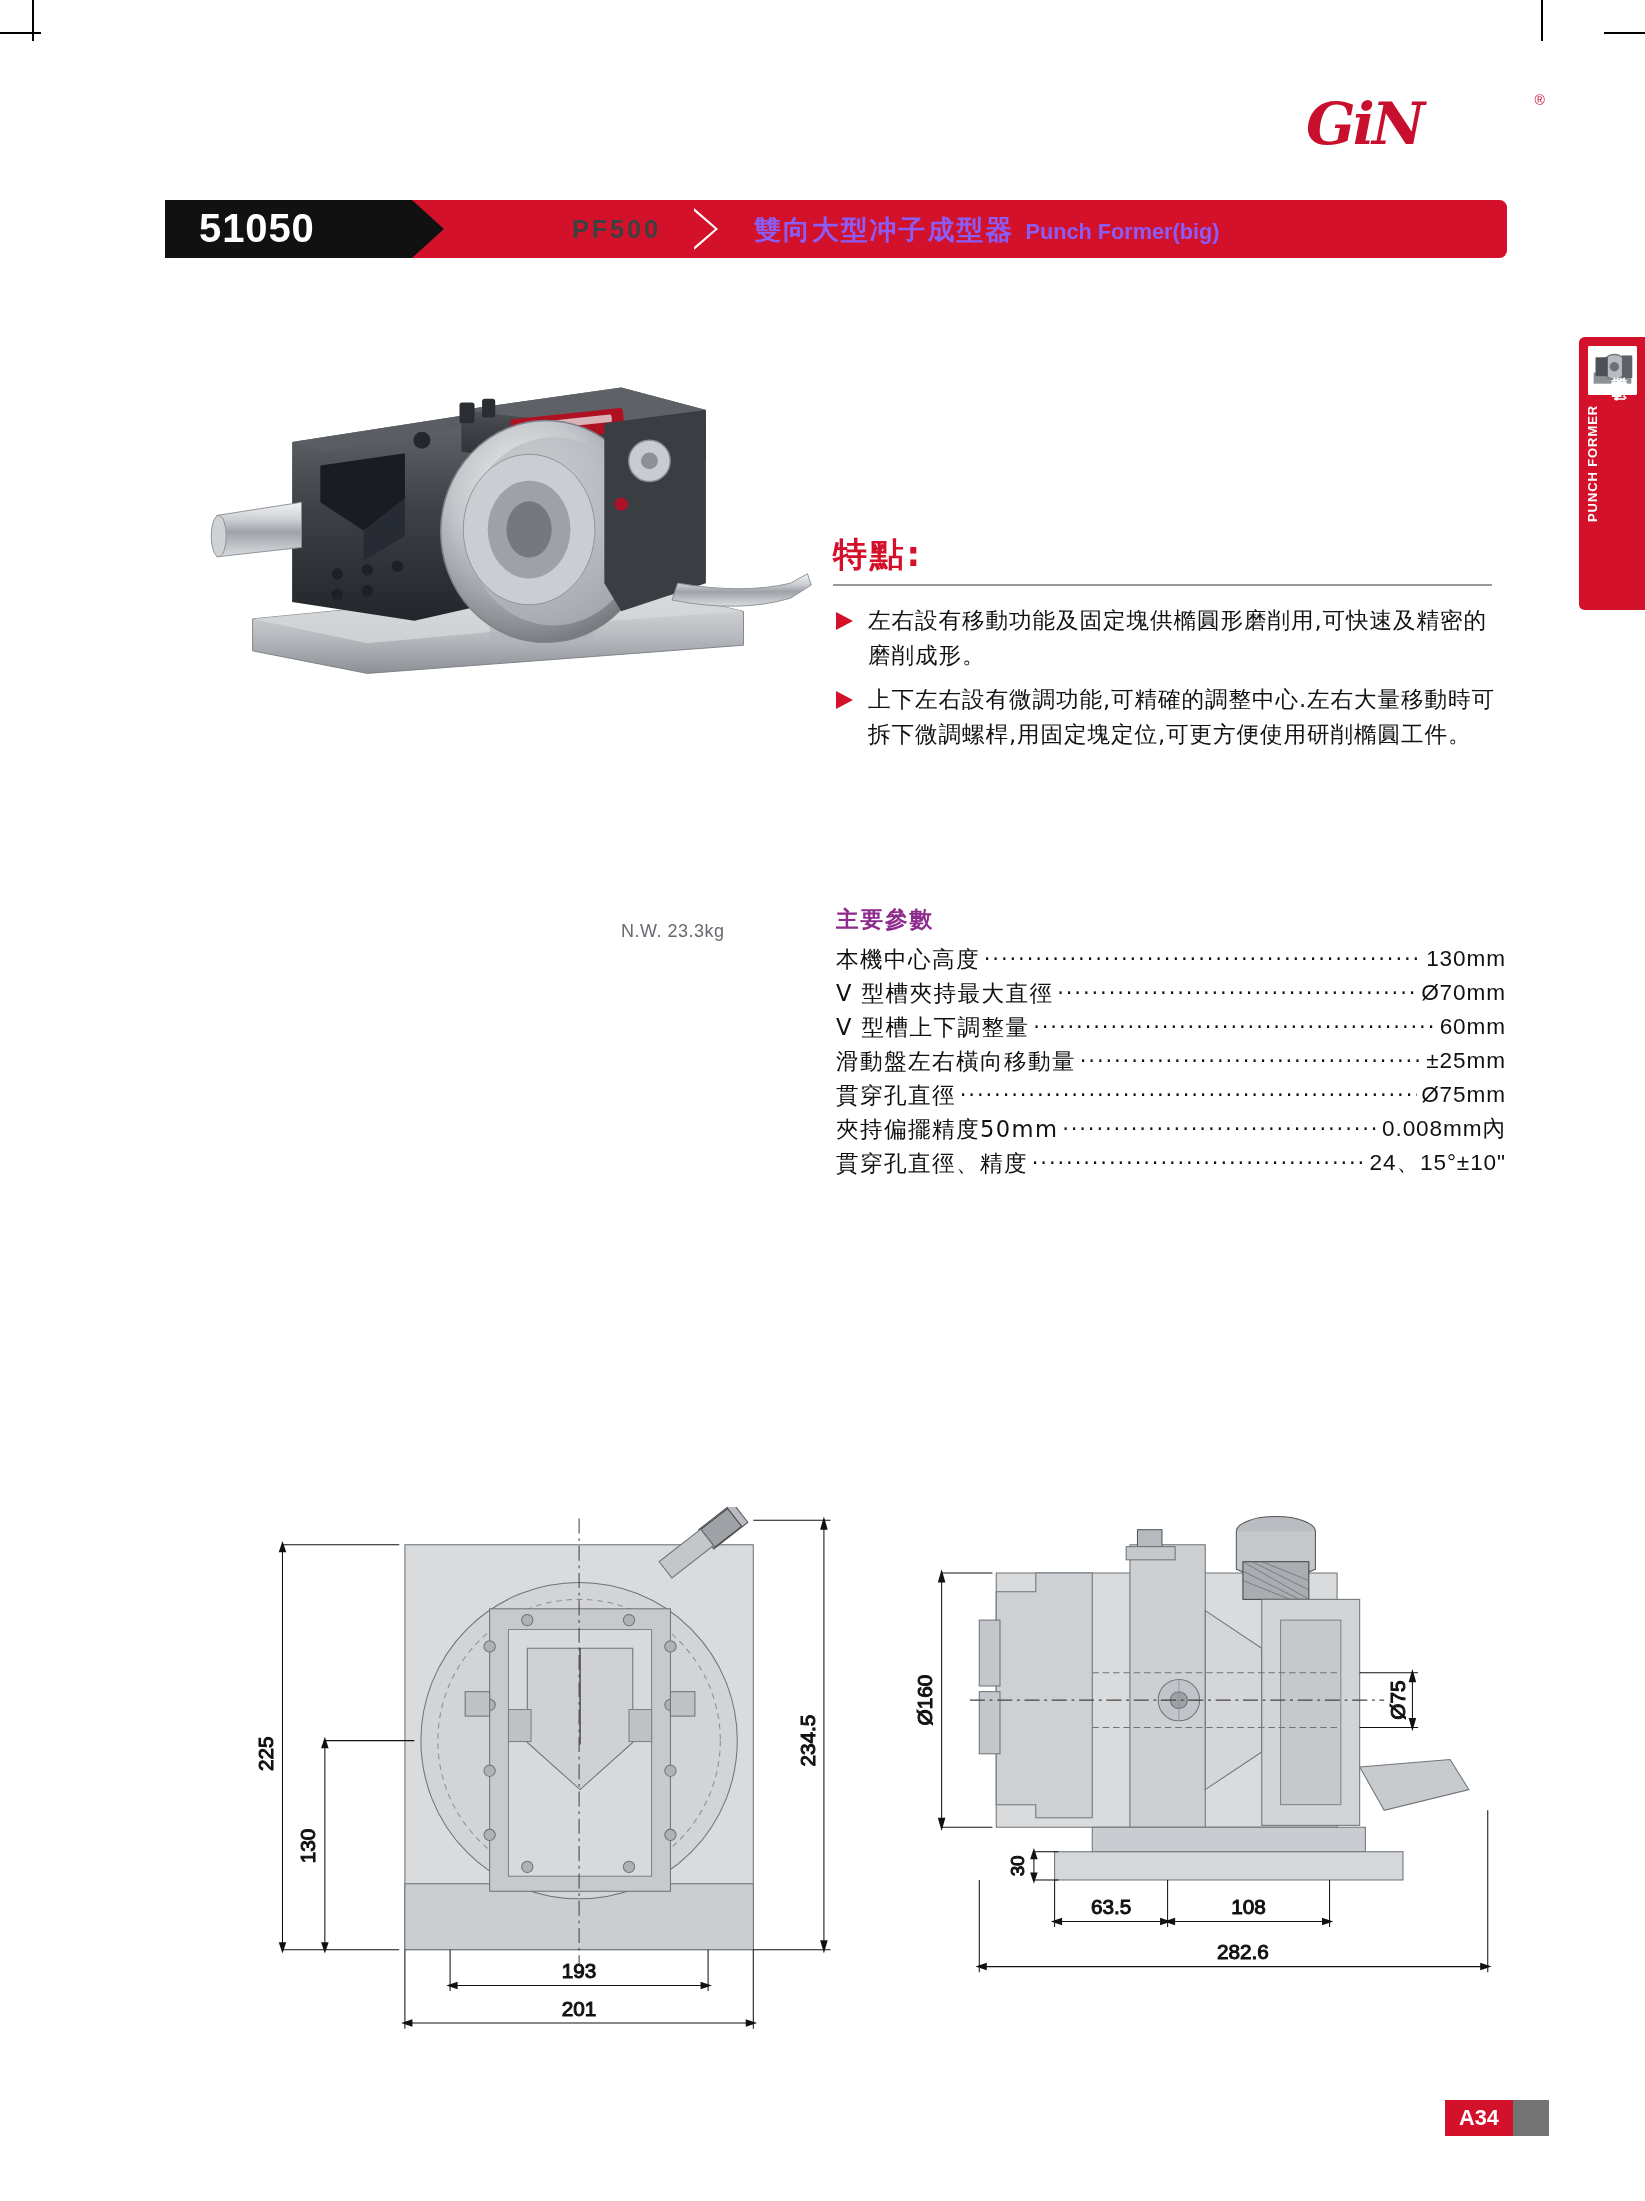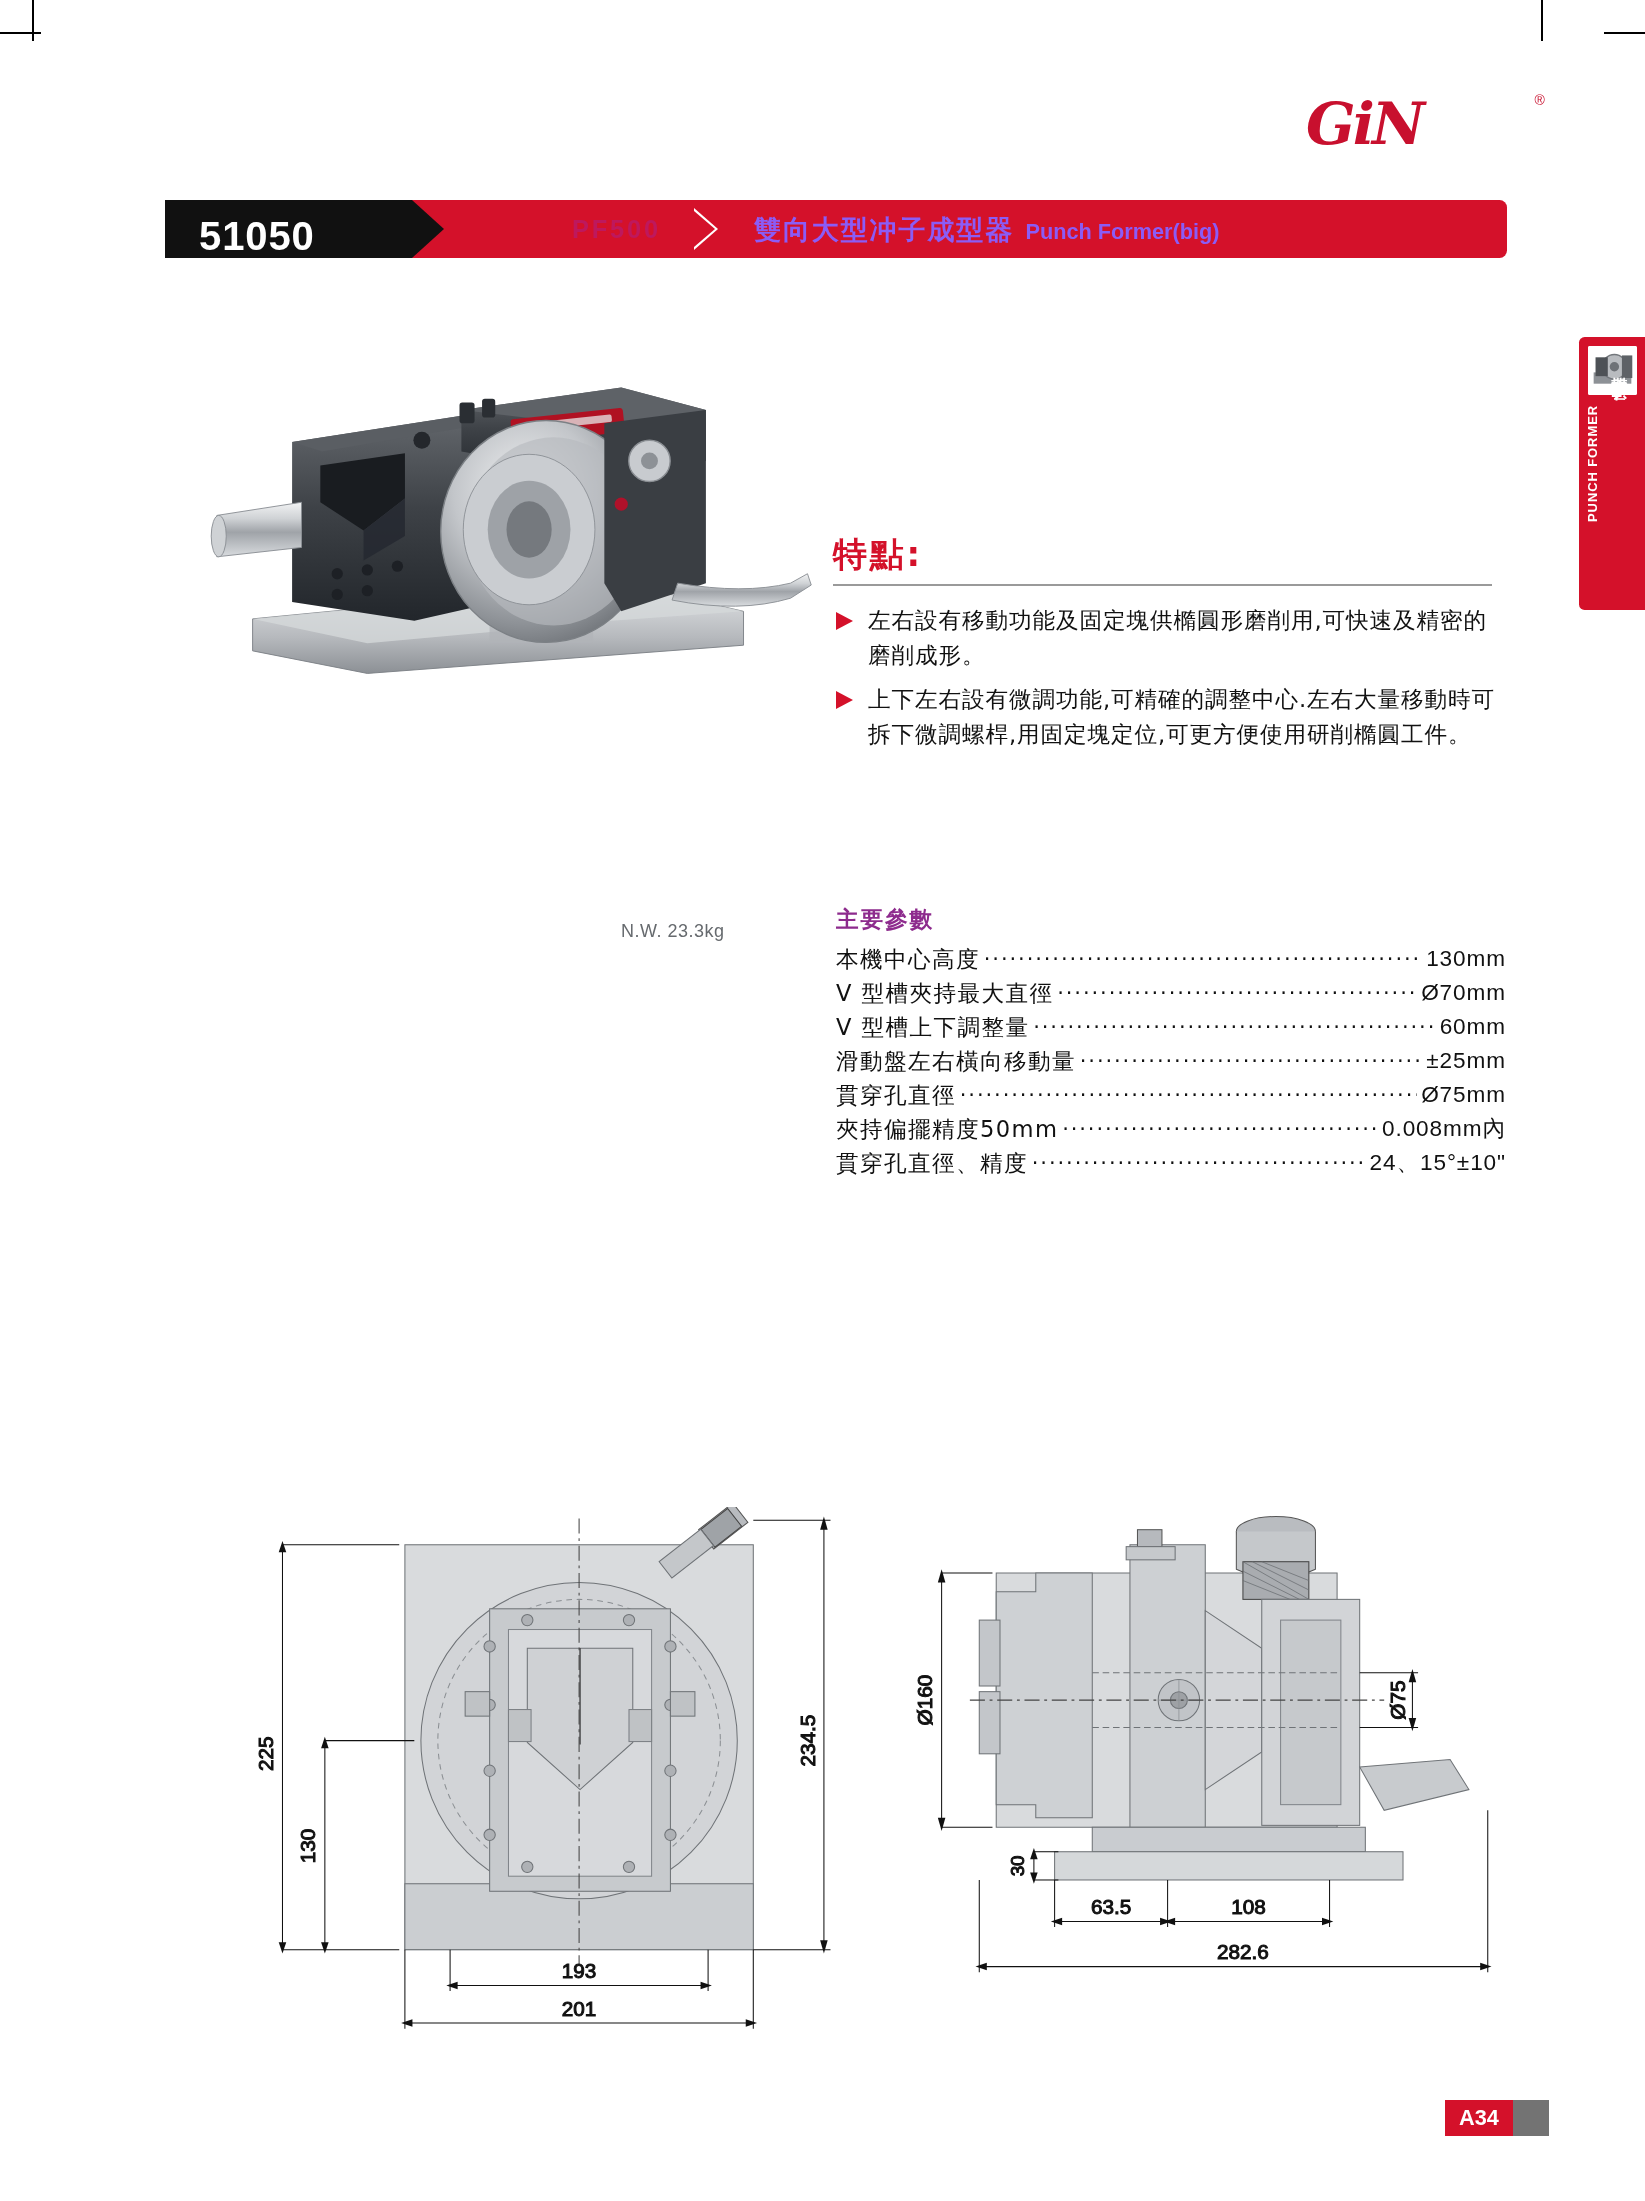--- a/index.html
+++ b/index.html
@@ -87,31 +87,30 @@
   .tb-code {
     position: absolute;
     left: 34px; top: 0;
     height: 58px; line-height: 56px;
     font-family: "Liberation Sans", sans-serif;
     font-weight: bold;
     font-size: 40px;
     letter-spacing: 0.9px;
     color: #ffffff;
     z-index: 4;
-    margin-top: 8px;
   }
   .tb-model {
     position: absolute;
     left: 407px; top: 0;
     height: 58px; line-height: 58px;
     font-family: "Liberation Sans", sans-serif;
     font-weight: bold;
     font-size: 25.4px;
     letter-spacing: 2.8px;
-    color: #be185d;
+    color: #404040;
     z-index: 4;
   }
   .tb-sep {
     position: absolute;
     left: 529px; top: 7.5px;
     width: 0; height: 0;
     border-top: 21.7px solid transparent;
     border-bottom: 21.7px solid transparent;
     border-left: 24.5px solid #ffffff;
     z-index: 4;

